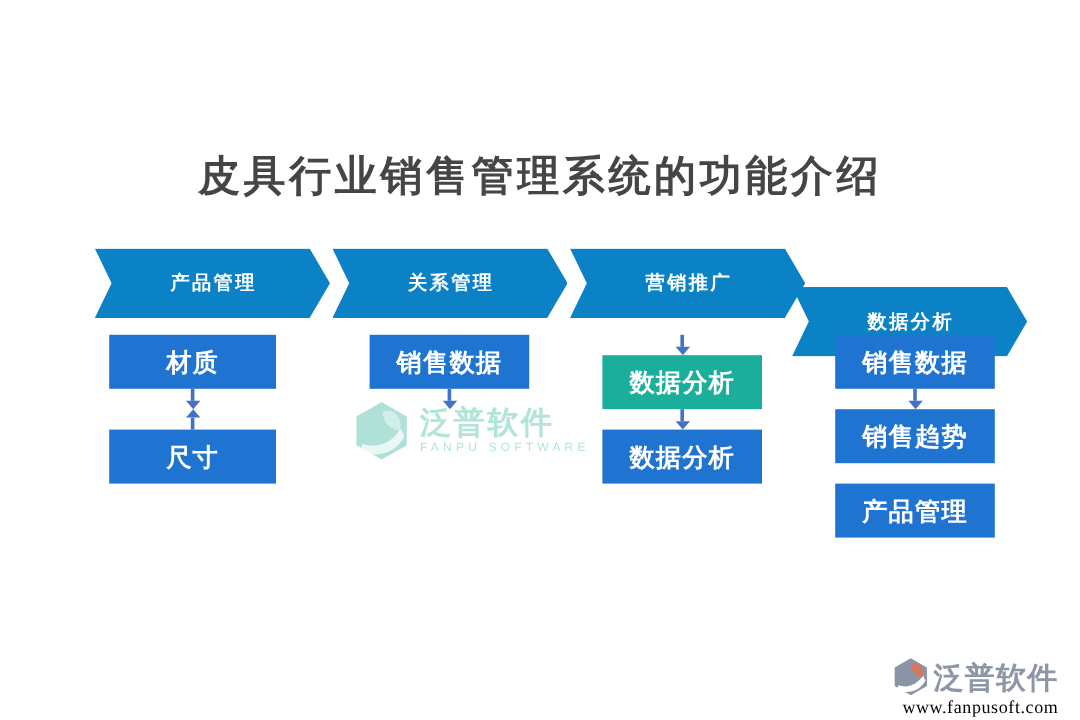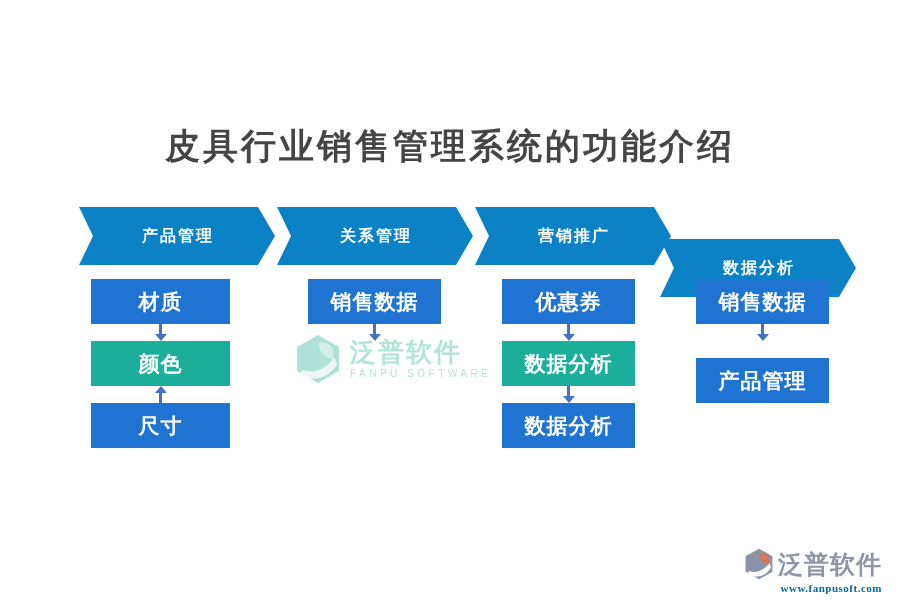--- a/index.html
+++ b/index.html
@@ -39,21 +39,21 @@
     position:absolute;left:293px;top:334px;display:flex;align-items:center;gap:7px;
     z-index:6;pointer-events:none;opacity:0.85;
   }
   .wm-text{display:flex;flex-direction:column;line-height:1;}
   .wm-brand{font-size:26px;font-weight:bold;color:rgba(146,219,201,0.85);letter-spacing:2px;}
   .wm-sub{font-size:10px;letter-spacing:3.5px;color:rgba(146,219,201,0.85);margin-top:4px;}
   
   .footer-logo{position:absolute;right:18px;top:547px;display:flex;flex-direction:column;align-items:flex-end;z-index:6;}
   .footer-top{display:flex;align-items:center;gap:3px;}
   .footer-brand{font-family:"Liberation Serif", serif;font-size:25px;font-weight:bold;color:#8E96A6;letter-spacing:1px;}
-  .footer-url{font-family:"Liberation Serif", serif;font-size:11px;font-weight:bold;color:#0369a1;margin-top:1px;letter-spacing:0.5px;}
+  .footer-url{font-family:"Liberation Serif", serif;font-size:15px;font-weight:normal;color:#000000;margin-top:1px;letter-spacing:0.5px;}
 </style>
 </head>
 <body>
 
 <div id="canvas">
 
   <div class="page-title">皮具行业销售管理系统的功能介绍</div>
 
   <div id="chevron-row">
       <div class="chevron" style="left: 79px;">
@@ -69,53 +69,52 @@
         <span>数据分析</span>
       </div>
     </div>
   <div id="columns-root">
       <div class="column" style="left: 91px; width: 139px;">
         <div class="fbox blue">材质</div>
         <div class="connector">
           <div class="stem"></div>
           <div class="head-down"></div>
         </div>
-        <div class="fbox teal">颜色</div>
         <div class="connector">
           <div class="head-up"></div>
           <div class="stem"></div>
         </div>
         <div class="fbox blue">尺寸</div>
       </div>
       <div class="column" style="left: 308px; width: 133px;">
         <div class="fbox blue">销售数据</div>
         <div class="connector">
           <div class="stem"></div>
           <div class="head-down"></div>
         </div>
       </div>
       <div class="column" style="left: 502px; width: 133px;">
-        <div class="fbox blue">优惠券</div>
         <div class="connector">
           <div class="stem"></div>
           <div class="head-down"></div>
         </div>
         <div class="fbox teal">数据分析</div>
         <div class="connector">
           <div class="stem"></div>
           <div class="head-down"></div>
         </div>
         <div class="fbox blue">数据分析</div>
       </div>
       <div class="column" style="left: 696px; width: 133px; font-family: Liberation Serif, serif;">
         <div class="fbox blue">销售数据</div>
         <div class="connector">
           <div class="stem"></div>
           <div class="head-down"></div>
         </div>
+        <div class="fbox blue">销售趋势</div>
         <div class="connector"></div>
         <div class="fbox blue">产品管理</div>
       </div>
     </div>
 
   <div class="wm-center">
     <svg width="50" height="50" viewBox="0 0 100 100">
       <polygon points="50,2 92,26 92,74 50,98 8,74 8,26" fill="rgba(85,192,172,0.55)"></polygon>
       <path d="M18,72 C40,80 66,72 82,46 L88,60 C72,88 42,96 14,84 Z" fill="rgba(255,255,255,0.75)"></path>
       <path d="M52,18 C74,12 86,32 80,50 C62,46 52,36 52,18 Z" fill="rgba(255,255,255,0.45)"></path>

